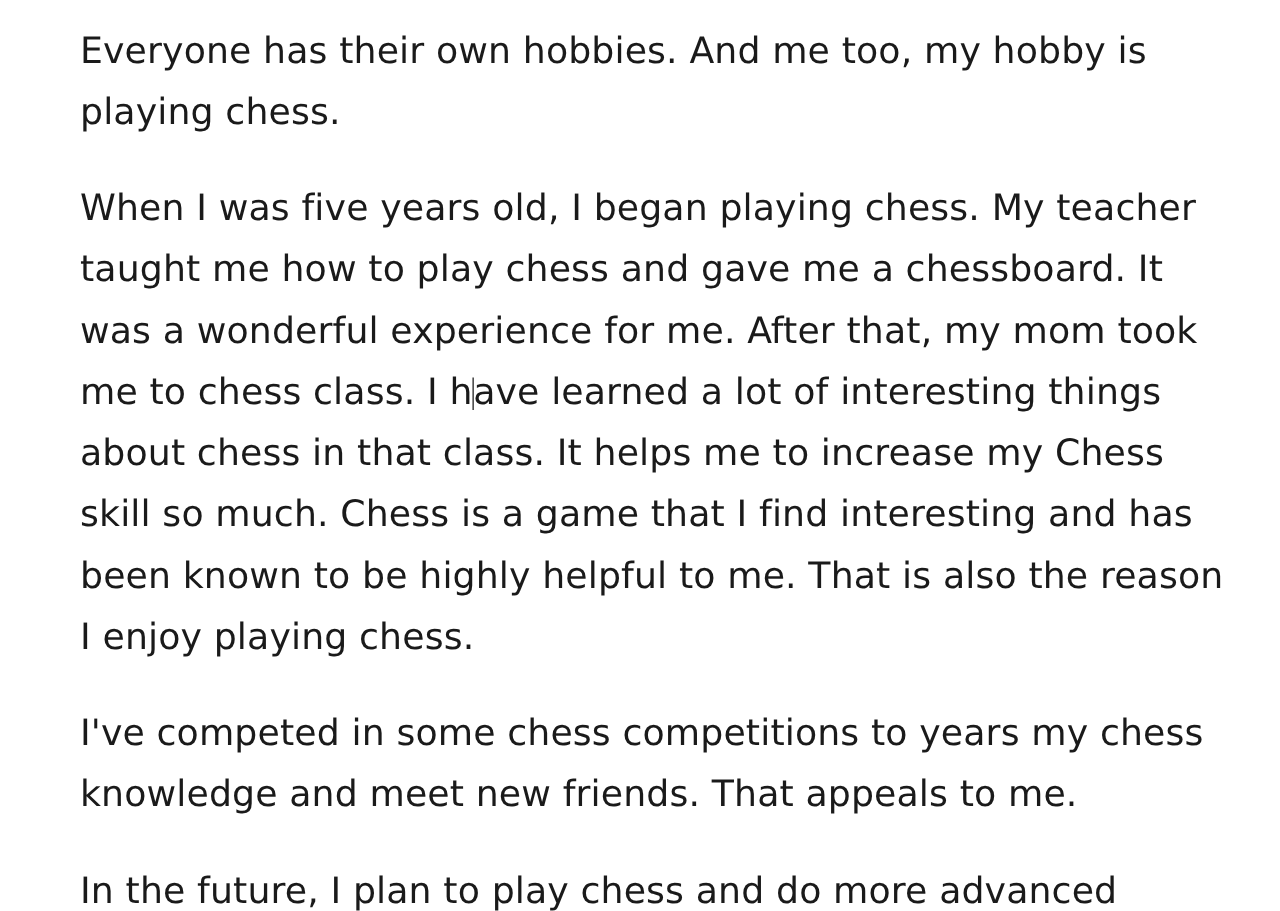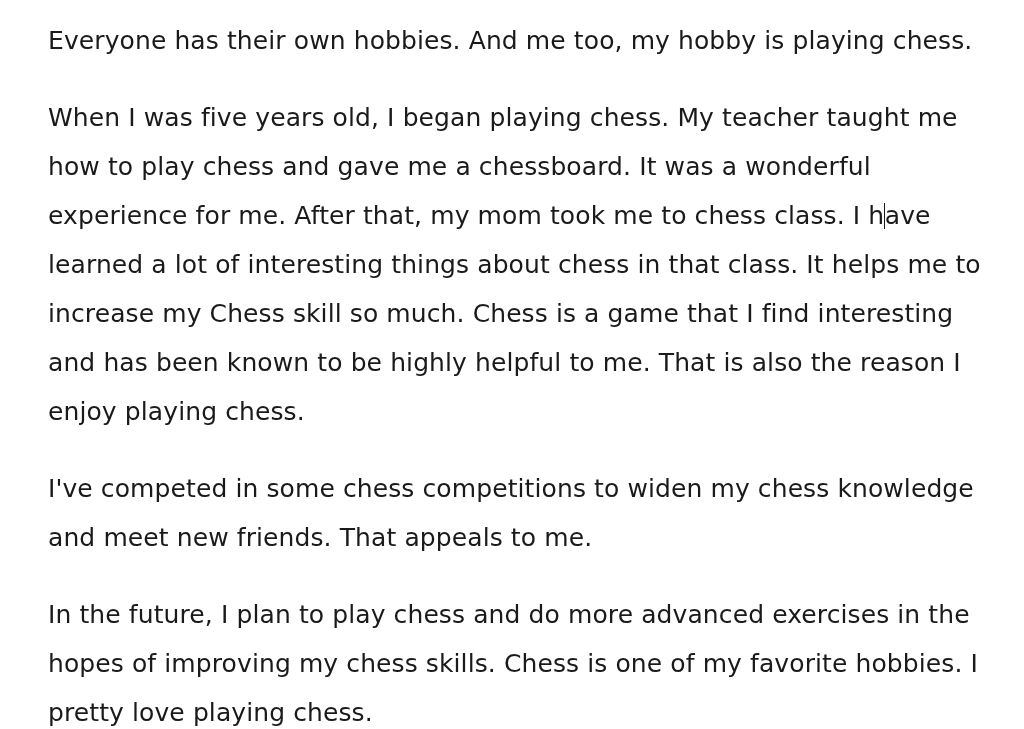--- a/index.html
+++ b/index.html
@@ -16,25 +16,25 @@
   .document {
     box-sizing: border-box;
     width: 1024px;
     height: 729px;
     padding: 16px 30px 0 48px;
     background: #ffffff;
     position: relative;
   }
   .paragraph {
     font-family: "DejaVu Sans", sans-serif;
-    font-size: 25px;
+    font-size: 29px;
     line-height: 49px;
     color: #1a1a1a;
     letter-spacing: 0.1px;
-    margin: 0 0 28px 0;
+    margin: 0 0 28px 16px;
     max-width: 950px;
     font-weight: 400;
   }
   .paragraph:last-child {
     margin-bottom: 0;
   }
   .caret {
     display: inline-block;
     width: 1.5px;
     height: 26px;
@@ -45,17 +45,17 @@
 </style>
 </head>
 <body>
 
 <div class="document">
 
   <p class="paragraph">Everyone has their own hobbies. And me too, my hobby is playing chess.</p>
 
   <p class="paragraph"><span>When I was five years old, I began playing chess. My teacher taught me how to play chess and gave me a chessboard. It was a wonderful experience for me. After that, my mom took me to chess class. I h</span><span class="caret"></span><span>ave learned a lot of interesting things about chess in that class. It helps me to increase my Chess skill so much. Chess is a game that I find interesting and has been known to be highly helpful to me. That is also the reason I enjoy playing chess.</span></p>
 
-  <p class="paragraph">I've competed in some chess competitions to widen my chess knowledge and meet new friends. That appeals to me.</p>
+  <p class="paragraph">I've competed in some chess competitions to years my chess knowledge and meet new friends. That appeals to me.</p>
 
   <p class="paragraph">In the future, I plan to play chess and do more advanced exercises in the hopes of improving my chess skills. Chess is one of my favorite hobbies. I pretty love playing chess.</p>
 
 </div>
 
 </body></html>

